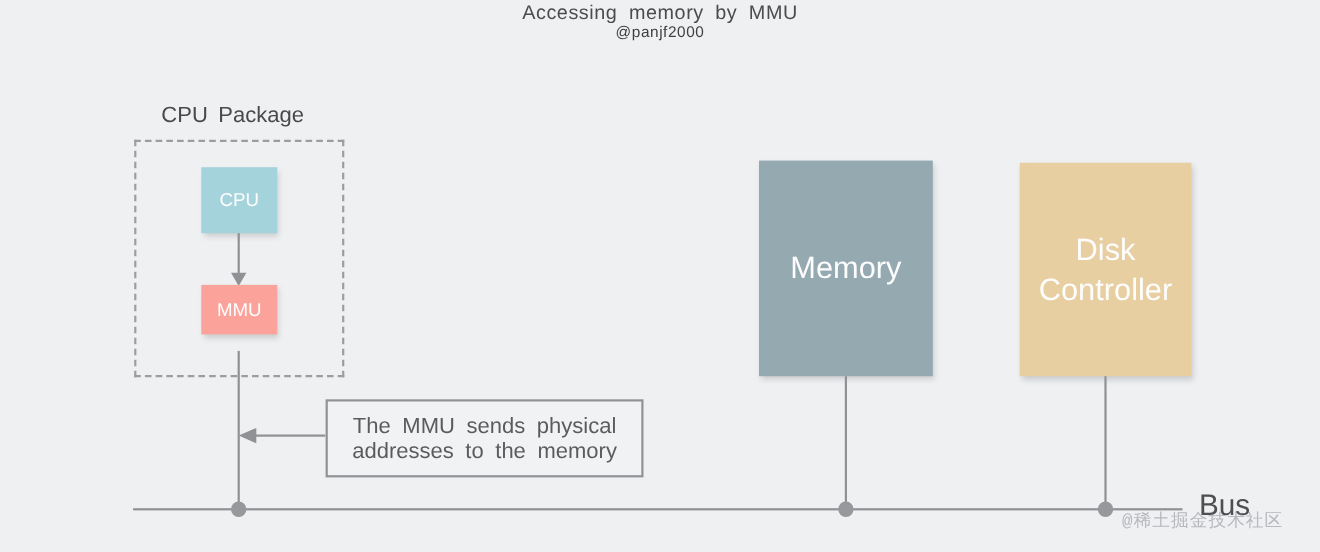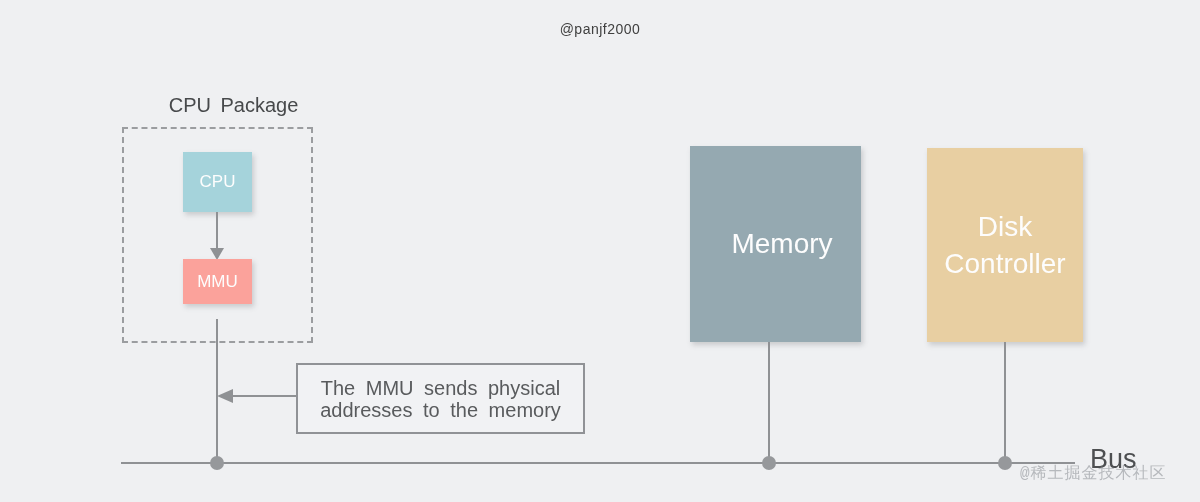--- a/index.html
+++ b/index.html
@@ -21,21 +21,21 @@
     font-size: 18px; font-weight: 500; color: #4a4c4e;
     letter-spacing: 0.5px; word-spacing: 5px;
   }
   .subtitle {
     position: absolute; left: 0; top: 21px; width: 1200px;
     text-align: center;
     font-size: 14px; color: #404040; letter-spacing: 0.5px;
   }
   
   .cpu-package-label {
-    position: absolute; left: 138px; top: 94px; width: 191px;
+    position: absolute; left: 116px; top: 94px; width: 191px;
     text-align: center;
     font-size: 20px; color: #47494b; word-spacing: 4px;
   }
   .cpu-package-box {
     position: absolute; left: 122px; top: 127px;
     width: 187px; height: 212px;
     border: 2px dashed #9b9da0;
   }
   .node {
     position: absolute;
@@ -47,21 +47,21 @@
   .cpu-box {
     left: 183px; top: 152px; width: 69px; height: 60px;
     background: #a5d3db; font-size: 17px;
   }
   .mmu-box {
     left: 183px; top: 259px; width: 69px; height: 45px;
     background: #fba29b; font-size: 17px;
   }
   .memory-box {
     left: 690px; top: 146px; width: 158px; height: 196px;
-    background: #95a9b1; font-size: 28px; padding-left: 13px;
+    background: #95a9b1; font-size: 28px;
   }
   .disk-box {
     left: 927px; top: 148px; width: 156px; height: 194px;
     background: #e8cfa2; font-size: 28px; line-height: 37px;
     padding: 0 10px; box-sizing: border-box;
   }
   
   .vline { position: absolute; width: 2px; background: #8f9194; }
   .hline { position: absolute; height: 2px; background: #8f9194; }
   .cpu-mmu-line   { left: 216px; top: 212px; height: 37px; }
@@ -113,20 +113,21 @@
     position: absolute; left: 1020px; top: 463px;
     font-size: 16px; color: rgba(125,130,136,0.5);
     letter-spacing: 1px; white-space: nowrap; font-family: Liberation Mono, monospace;
   }
 </style>
 </head>
 <body>
 
 <div class="canvas">
 
+  <div class="title">Accessing memory by MMU</div>
   <div class="subtitle">@panjf2000</div>
 
   <div class="cpu-package-label">CPU Package</div>
   <div class="cpu-package-box"></div>
 
   <div class="node cpu-box">
     <span>CPU</span>
   </div>
 
   <div class="vline cpu-mmu-line"></div>

